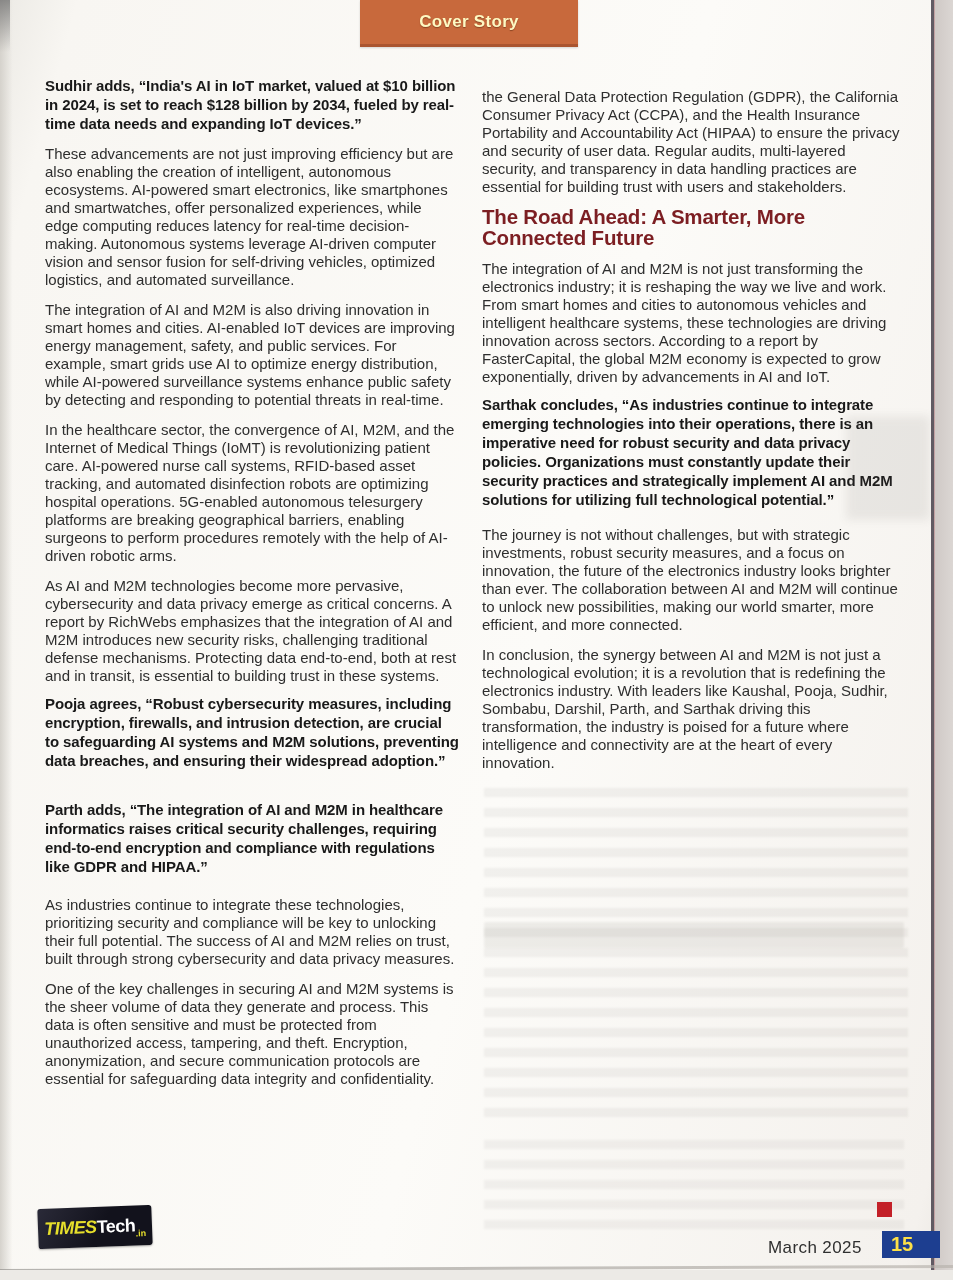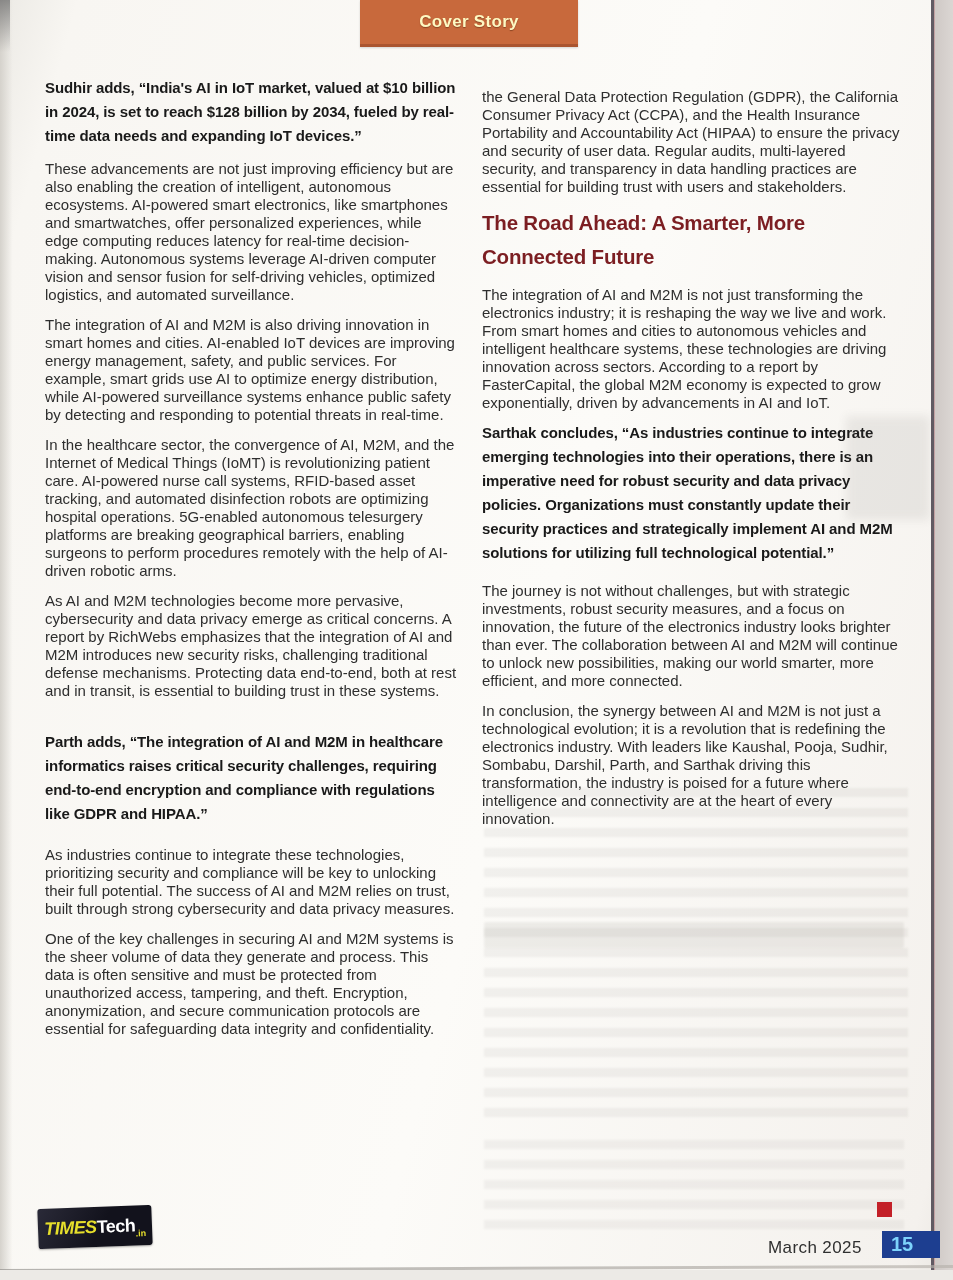--- a/index.html
+++ b/index.html
@@ -34,24 +34,24 @@
     box-shadow:0 1px 2px rgba(0,0,0,.15);
   }
   .banner span{color:#fef9c3;font-weight:700;font-size:17px;letter-spacing:.3px;
     text-shadow:0 1px 1px rgba(90,40,15,.55);}
 
   
   .col{position:absolute;top:76px;font-size:15px;line-height:18px;}
   .col-left{left:45px;width:414px;}
   .col-right{left:482px;width:422px;}
   .para{margin:12px 0 9px;color:#2e2e2e;}
-  .quote{margin:0 0 10px;color:#191919;font-weight:700;letter-spacing:-.1px;line-height:24px;}
+  .quote{margin:0 0 10px;color:#191919;font-weight:700;letter-spacing:-.1px;line-height:19px;}
   .quote-parth{margin:30px 0 20px;}
   .quote-sarthak{margin-bottom:17px;}
-  .section-heading{margin:10px 0 7px;color:#7c1e22;font-size:21px;line-height:34px;font-weight:700;letter-spacing:-.2px;}
+  .section-heading{margin:10px 0 7px;color:#7c1e22;font-size:21px;line-height:21px;font-weight:700;letter-spacing:-.2px;}
   .col-right .section-heading{font-size:20.5px;}
 
   
   .ghost{position:absolute;filter:blur(1.3px);pointer-events:none;}
   .ghost-lines{background:repeating-linear-gradient(
       to bottom, rgba(110,104,98,.14) 0 9px, rgba(0,0,0,0) 9px 20px);}
   .ghost-head{background:rgba(120,112,106,.22);border-radius:2px;}
   .g1{left:484px;top:788px;width:424px;height:330px;opacity:.55;}
   .g2{left:484px;top:922px;width:420px;height:26px;opacity:.5;}
   .g3{left:484px;top:1140px;width:420px;height:92px;opacity:.5;}
@@ -67,40 +67,41 @@
   }
   .logo .t1{color:#e6df2b;font-style:italic;font-weight:900;font-size:18px;letter-spacing:-.5px;}
   .logo .t2{color:#ffffff;font-weight:700;font-size:18px;letter-spacing:-.5px;}
   .logo .t3{color:#e6df2b;font-weight:700;font-size:9px;align-self:flex-end;margin-bottom:7px;}
   .issue-date{position:absolute;left:768px;top:1238px;font-size:17px;color:#2f2f2f;letter-spacing:.4px;}
   .red-marker{position:absolute;left:877px;top:1202px;width:15px;height:15px;background:#c32028;}
   .page-num-box{
     position:absolute;left:882px;top:1231px;width:58px;height:27px;background:#1d3e90;
     display:flex;align-items:center;z-index:5;
   }
-  .page-num-box span{color:#7dd3fc;font-weight:700;font-size:20px;padding-left:9px;}
+  .page-num-box span{color:#fde047;font-weight:700;font-size:20px;padding-left:9px;}
 </style>
 </head>
 <body>
 
 <div class="page">
 
   <div class="edge-left"></div>
   <div class="corner-mark"></div>
 
   <div class="banner">
     <span>Cover Story</span>
   </div>
 
   <div class="col col-left">
     <p class="quote">Sudhir adds, “India's AI in IoT market, valued at $10 billion in 2024, is set to reach $128 billion by 2034, fueled by real-time data needs and expanding IoT devices.”</p>
     <p class="para">These advancements are not just improving efficiency but are also enabling the creation of intelligent, autonomous ecosystems. AI-powered smart electronics, like smartphones and smartwatches, offer personalized experiences, while edge computing reduces latency for real-time decision-making. Autonomous systems leverage AI-driven computer vision and sensor fusion for self-driving vehicles, optimized logistics, and automated surveillance.</p>
     <p class="para">The integration of AI and M2M is also driving innovation in smart homes and cities. AI-enabled IoT devices are improving energy management, safety, and public services. For example, smart grids use AI to optimize energy distribution, while AI-powered surveillance systems enhance public safety by detecting and responding to potential threats in real-time.</p>
     <p class="para">In the healthcare sector, the convergence of AI, M2M, and the Internet of Medical Things (IoMT) is revolutionizing patient care. AI-powered nurse call systems, RFID-based asset tracking, and automated disinfection robots are optimizing hospital operations. 5G-enabled autonomous telesurgery platforms are breaking geographical barriers, enabling surgeons to perform procedures remotely with the help of AI-driven robotic arms.</p>
     <p class="para">As AI and M2M technologies become more pervasive, cybersecurity and data privacy emerge as critical concerns. A report by RichWebs emphasizes that the integration of AI and M2M introduces new security risks, challenging traditional defense mechanisms. Protecting data end-to-end, both at rest and in transit, is essential to building trust in these systems.</p>
+    <p class="quote">Pooja agrees, “Robust cybersecurity measures, including encryption, firewalls, and intrusion detection, are crucial to safeguarding AI systems and M2M solutions, preventing data breaches, and ensuring their widespread adoption.”</p>
     <p class="quote quote-parth">Parth adds, “The integration of AI and M2M in healthcare informatics raises critical security challenges, requiring end-to-end encryption and compliance with regulations like GDPR and HIPAA.”</p>
     <p class="para">As industries continue to integrate these technologies, prioritizing security and compliance will be key to unlocking their full potential. The success of AI and M2M relies on trust, built through strong cybersecurity and data privacy measures.</p>
     <p class="para">One of the key challenges in securing AI and M2M systems is the sheer volume of data they generate and process. This data is often sensitive and must be protected from unauthorized access, tampering, and theft. Encryption, anonymization, and secure communication protocols are essential for safeguarding data integrity and confidentiality.</p>
   </div>
 
   <div class="col col-right">
     <p class="para">the General Data Protection Regulation (GDPR), the California Consumer Privacy Act (CCPA), and the Health Insurance Portability and Accountability Act (HIPAA) to ensure the privacy and security of user data. Regular audits, multi-layered security, and transparency in data handling practices are essential for building trust with users and stakeholders.</p>
     <h2 class="section-heading">The Road Ahead: A Smarter, More Connected Future</h2>
     <p class="para">The integration of AI and M2M is not just transforming the electronics industry; it is reshaping the way we live and work. From smart homes and cities to autonomous vehicles and intelligent healthcare systems, these technologies are driving innovation across sectors. According to a report by FasterCapital, the global M2M economy is expected to grow exponentially, driven by advancements in AI and IoT.</p>
     <p class="quote quote-sarthak">Sarthak concludes, “As industries continue to integrate emerging technologies into their operations, there is an imperative need for robust security and data privacy policies. Organizations must constantly update their security practices and strategically implement AI and M2M solutions for utilizing full technological potential.”</p>

